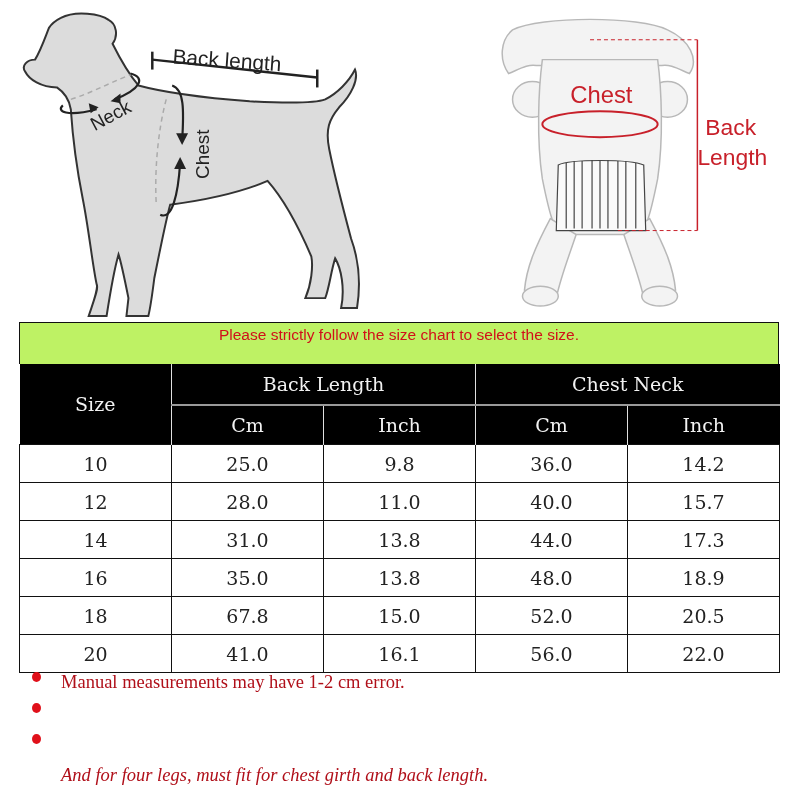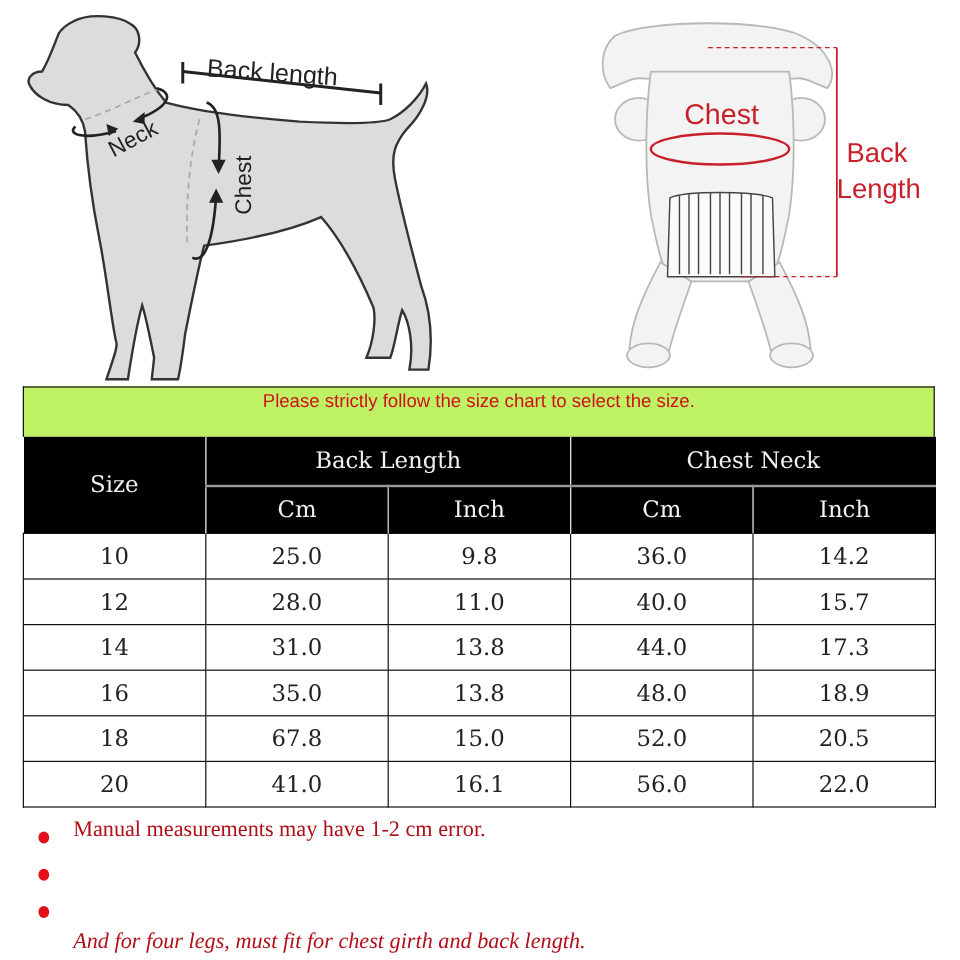--- a/index.html
+++ b/index.html
@@ -15,21 +15,21 @@
   table { border-collapse:collapse; width:760px; table-layout:fixed; font-family:"DejaVu Serif", serif; }
   th { background:#000; color:#f2f2f2; font-weight:normal; font-size:19px; }
   th.group { height:38px; border-bottom:2px solid #9a9a9a; }
   th.sub { height:36px; }
   th + th, th.sub { border-left:1.5px solid #e0e0e0; }
   th.size { border-left:none; }
   td { height:37px; border:1.5px solid #111; text-align:center; font-size:19px; color:#222; padding:0; }
   col.c { width:152px; }
 
   .notes { position:absolute; left:32px; top:672px; width:760px; font-family:"Liberation Serif", serif; color:#b0101a; font-size:18.5px; }
-  .note { display:flex; align-items:flex-end; height:31px; }
+  .note { display:flex; align-items:flex-start; height:31px; }
   .bullet { width:9px; height:10px; border-radius:50%; background:#e0101a; margin-right:20px; flex:none; }
   .indent { padding-left:29px;font-style:italic; }
 </style>
 </head>
 <body>
 
 <div class="illus illus-left">
   <svg viewBox="0 0 400 320">
     <path d="M60,18 C75,10 100,14 108,20 C116,24 118,36 112,44 C118,56 128,74 138,86 C160,92 200,98 250,102 C290,104 316,104 326,100 C338,94 350,82 356,70 C360,80 352,96 340,108 C330,120 326,130 330,150 C336,180 344,210 352,240 C360,262 362,285 358,310 L342,310 C346,290 342,270 336,260 C332,272 330,290 326,300 L306,300 C312,286 314,268 312,258 C300,230 284,200 268,182 C236,196 200,202 170,206 C166,220 160,250 154,280 C152,296 150,310 148,318 L126,318 L128,300 C124,280 120,262 118,256 C114,270 110,292 106,318 L88,318 C94,300 98,290 96,286 C92,268 88,230 82,200 C76,170 72,140 70,110 C68,98 62,92 56,88 C40,88 28,80 24,72 C20,66 26,60 34,60 C40,50 44,38 48,28 C52,22 56,20 60,18 Z" fill="#dcdcdc" stroke="#333" stroke-width="2"></path>
     <path d="M70,100 C95,92 115,80 134,74" fill="none" stroke="#aaa" stroke-width="1.5" stroke-dasharray="5,4"></path>

